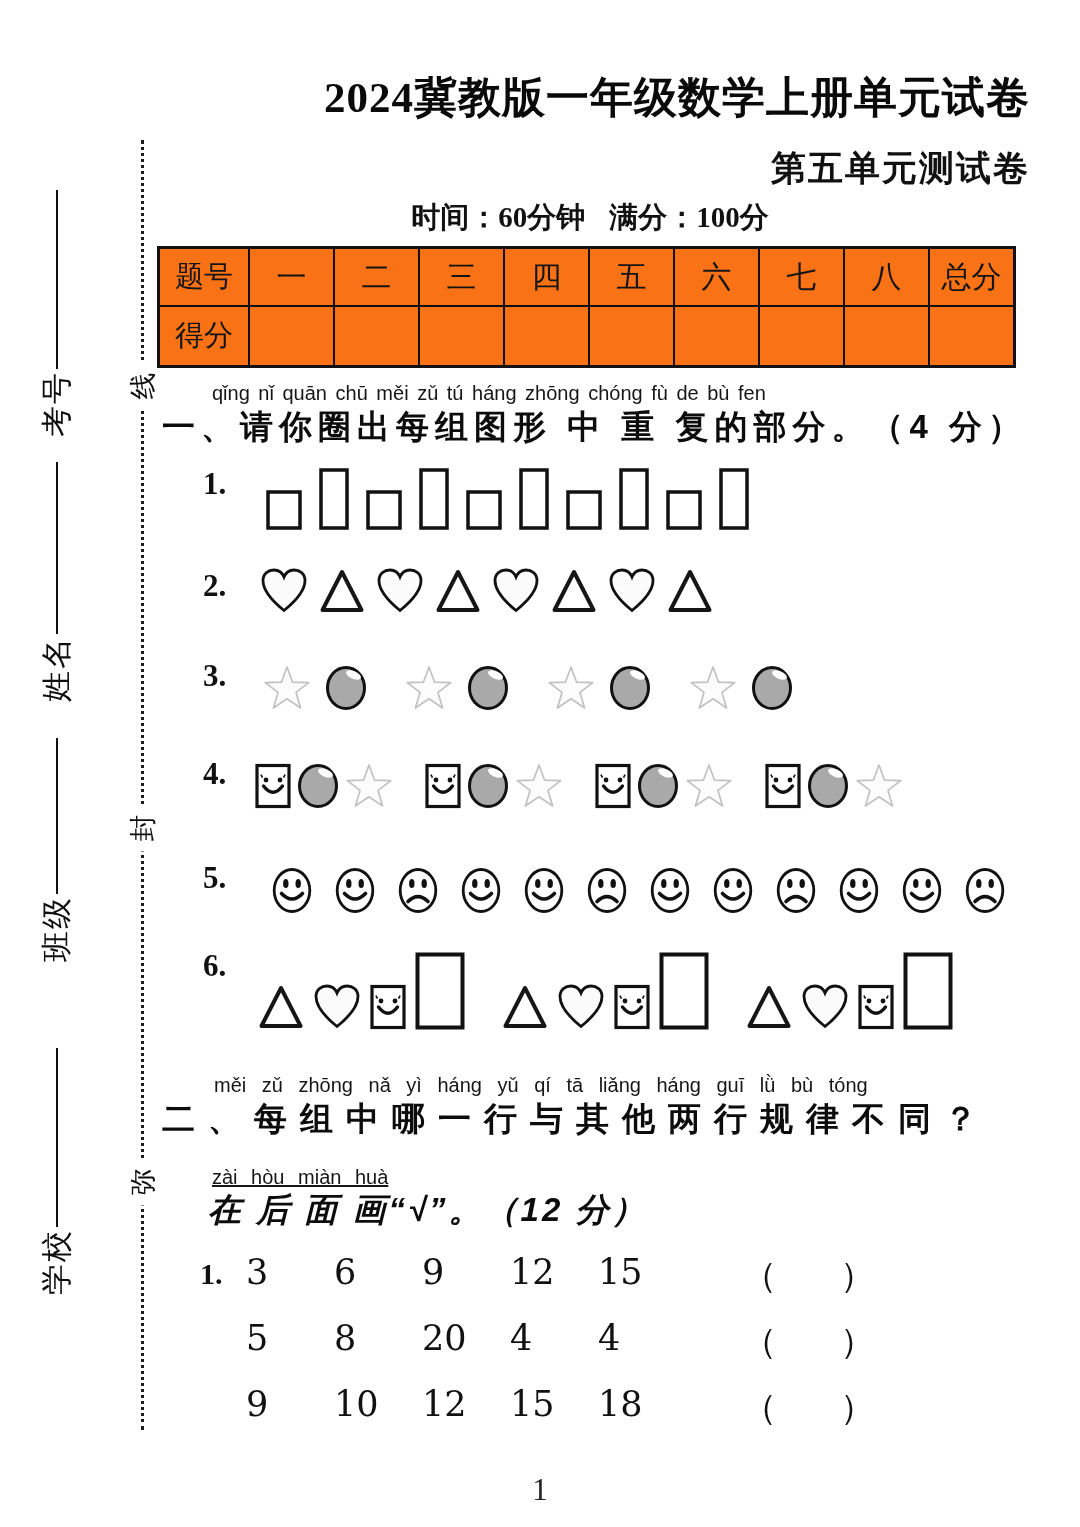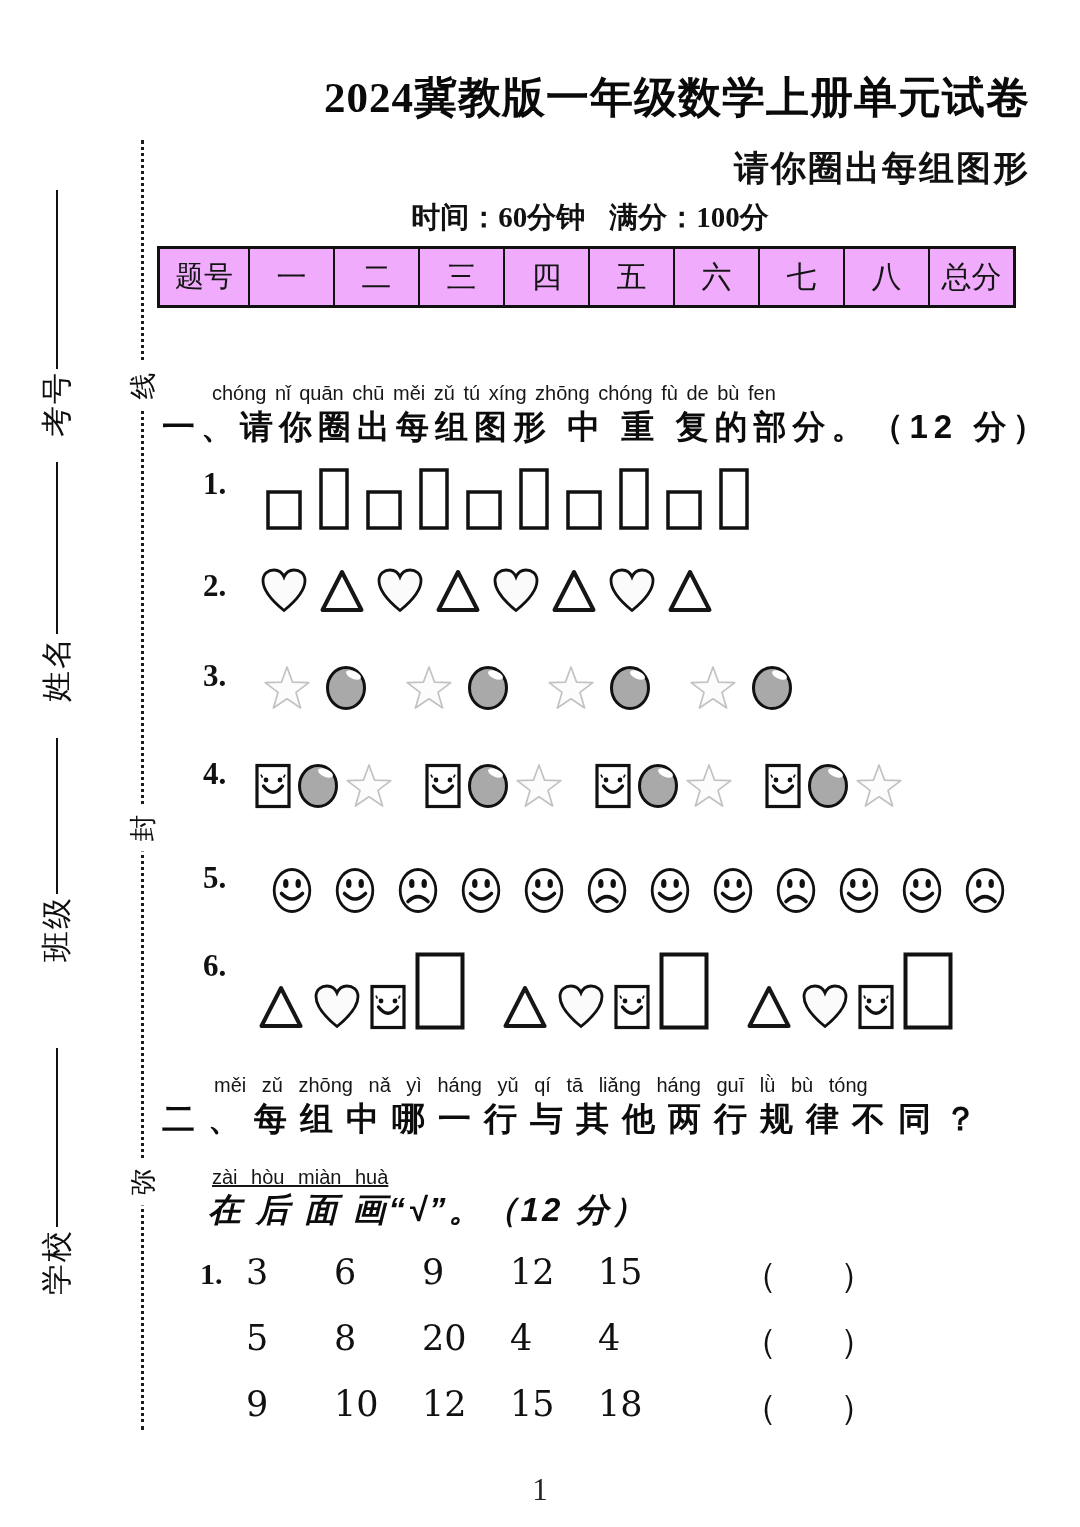--- a/index.html
+++ b/index.html
@@ -8,21 +8,21 @@
     overflow:hidden;font-family:"Liberation Sans",sans-serif;color:#111;
   }
   .abs{position:absolute;}
   
   .center-band{left:150px;width:880px;text-align:right;}
   .page-title{top:72px;font:bold 43px/1.2 "Liberation Serif",serif;letter-spacing:1px;color:#0a0a0a;}
   .page-subtitle{top:148px;font:bold 35px/1.2 "Liberation Serif",serif;letter-spacing:2px;}
   .time-line{top:200px;display:flex;justify-content:center;gap:24px;
     font:bold 29px/1.2 "Liberation Serif",serif;}
   
-  .score-table{left:157px;top:246px;border:3px solid #111;background:#f0abfc;}
+  .score-table{left:157px;top:246px;border:3px solid #111;background:#f97316;}
   .st-row{display:flex;}
   .st-cell{width:85px;height:56px;box-sizing:border-box;border-left:2.5px solid #111;
     display:flex;align-items:center;justify-content:center;
     font:30px "Liberation Serif",serif;color:#141414;}
   .st-cell.first{width:88px;border-left:none;font-size:29px;}
   .st-row.second .st-cell{height:60px;border-top:2.5px solid #111;}
   
   .pinyin{font:20px "Liberation Sans",sans-serif;color:#161616;white-space:nowrap;}
   .q-title{font:bold 33px/1.2 "Liberation Sans",sans-serif;color:#0c0c0c;white-space:nowrap;}
   #q1-pinyin{left:212px;top:382px;word-spacing:3px;}
@@ -76,43 +76,55 @@
       <span class="fl">班级</span>
       <span class="blank"></span>
     </div>
     <div class="side-label" style="width: 247px; left: 35px; top: 1295px;">
       <span class="fl">学校</span>
       <span class="blank"></span>
     </div>
   </div>
 
 <div class="abs center-band page-title">2024冀教版一年级数学上册单元试卷</div>
-<div class="abs center-band page-subtitle">请你圈出每组图形</div>
+<div class="abs center-band page-subtitle">第五单元测试卷</div>
 <div class="abs center-band time-line">
   <span>时间：60分钟</span>
   <span>满分：100分</span>
 </div>
 
 <div class="abs score-table" id="score-table">
     <div class="st-row">
       <div class="st-cell first">题号</div>
       <div class="st-cell">一</div>
       <div class="st-cell">二</div>
       <div class="st-cell">三</div>
       <div class="st-cell">四</div>
       <div class="st-cell">五</div>
       <div class="st-cell">六</div>
       <div class="st-cell">七</div>
       <div class="st-cell">八</div>
       <div class="st-cell">总分</div>
     </div>
+    <div class="st-row second">
+      <div class="st-cell first">得分</div>
+      <div class="st-cell"></div>
+      <div class="st-cell"></div>
+      <div class="st-cell"></div>
+      <div class="st-cell"></div>
+      <div class="st-cell"></div>
+      <div class="st-cell"></div>
+      <div class="st-cell"></div>
+      <div class="st-cell"></div>
+      <div class="st-cell"></div>
+    </div>
   </div>
 
-<div class="abs pinyin" id="q1-pinyin">chóng nǐ quān chū měi zǔ tú xíng zhōng chóng fù de bù fen</div>
-<div class="abs q-title" id="q1-title">一、请你圈出每组图形 中 重 复的部分。（12 分）</div>
+<div class="abs pinyin" id="q1-pinyin">qǐng nǐ quān chū měi zǔ tú háng zhōng chóng fù de bù fen</div>
+<div class="abs q-title" id="q1-title">一、请你圈出每组图形 中 重 复的部分。（4 分）</div>
 <div id="q1-items">
     <div class="qrow" style="top: 466px; height: 64px; align-items: flex-end; gap: 17px;">
       <span class="inum">1.</span>
       <span class="shape">
         <svg width="36" height="42" viewBox="0 0 36 42">
           <rect x="2" y="4" width="32" height="36" fill="#fff" stroke="#111" stroke-width="3.5"></rect>
         </svg>
       </span>
       <span class="shape">
         <svg width="30" height="62" viewBox="0 0 30 62">

